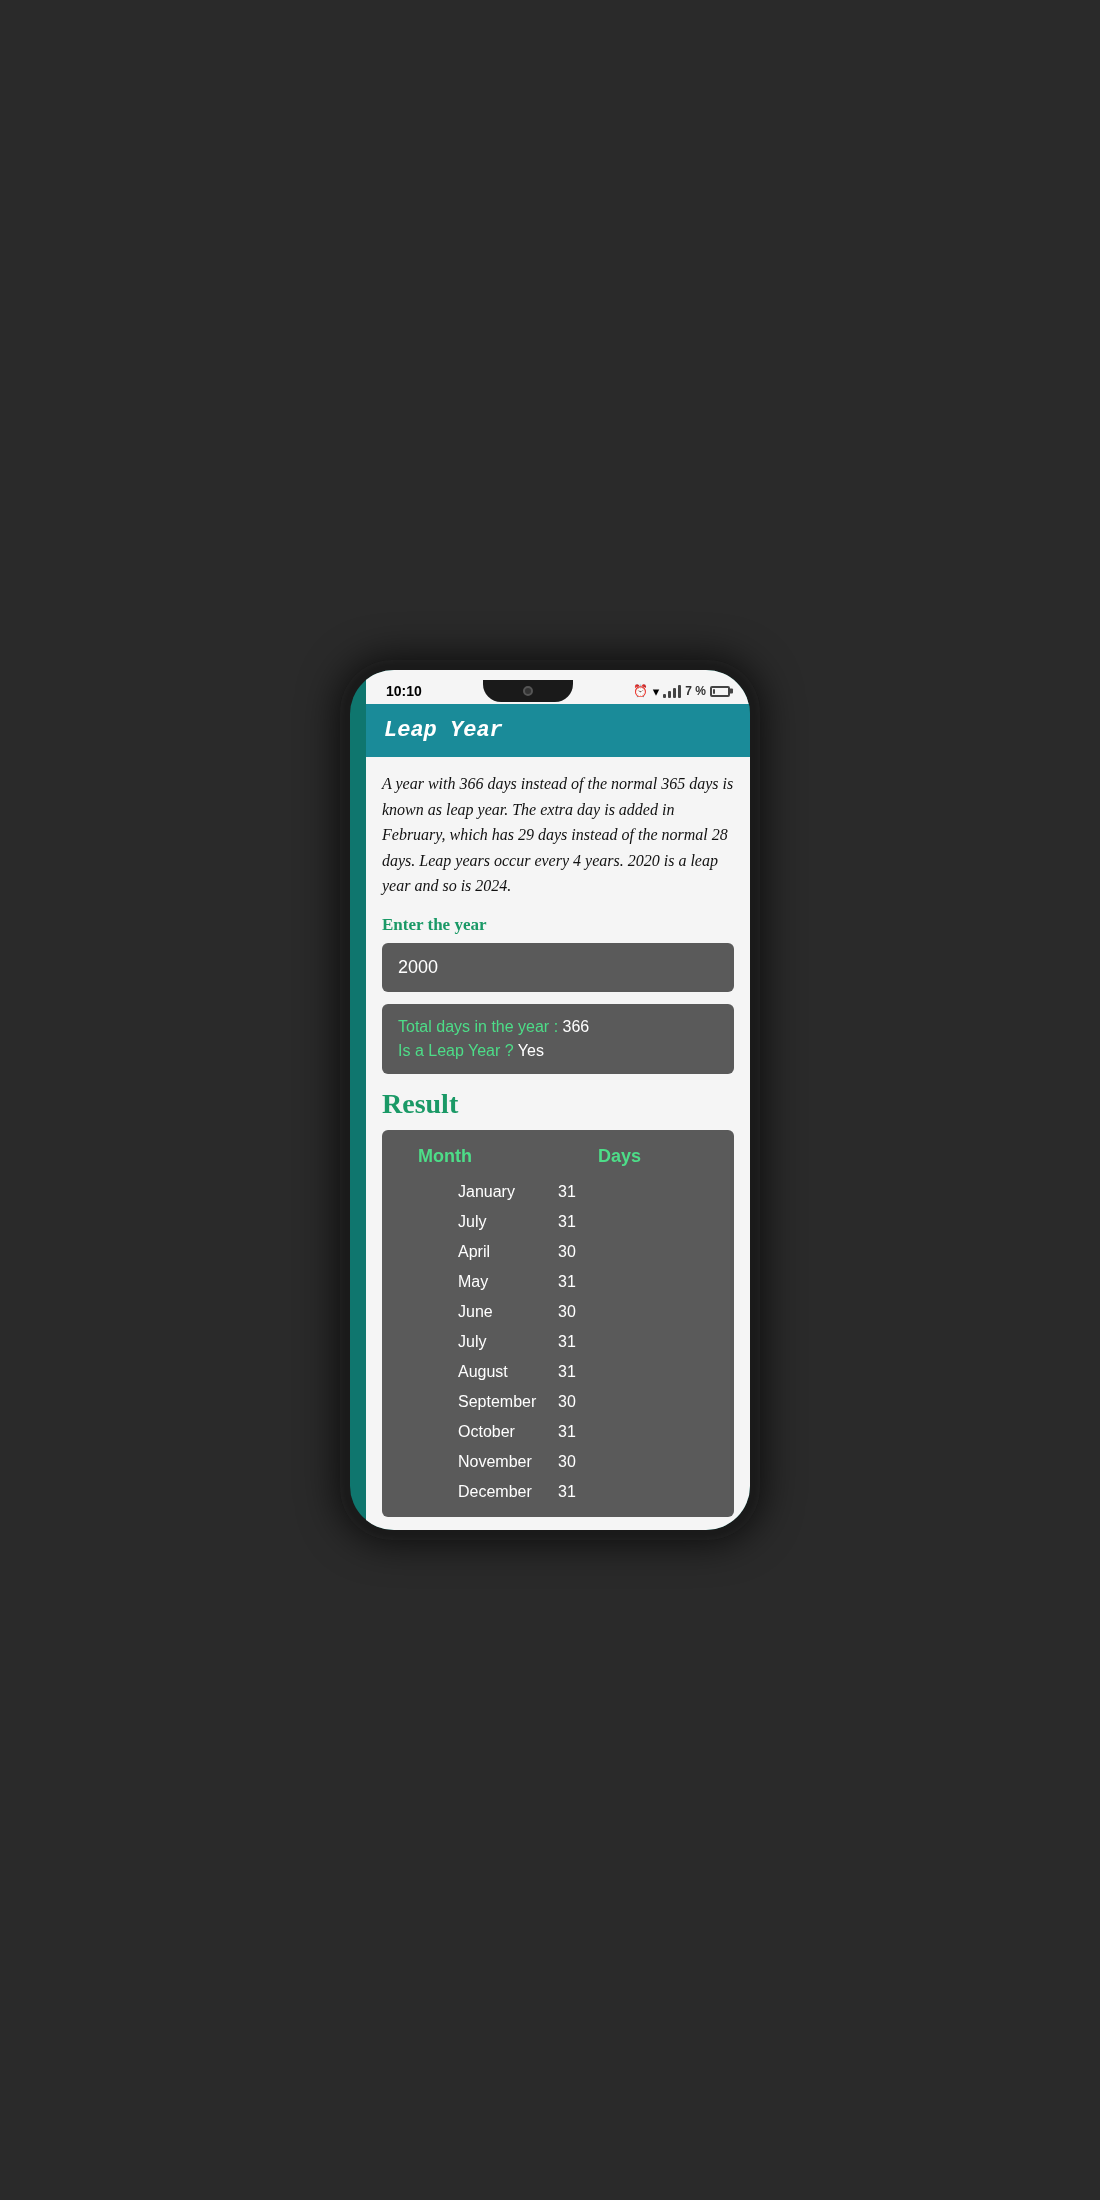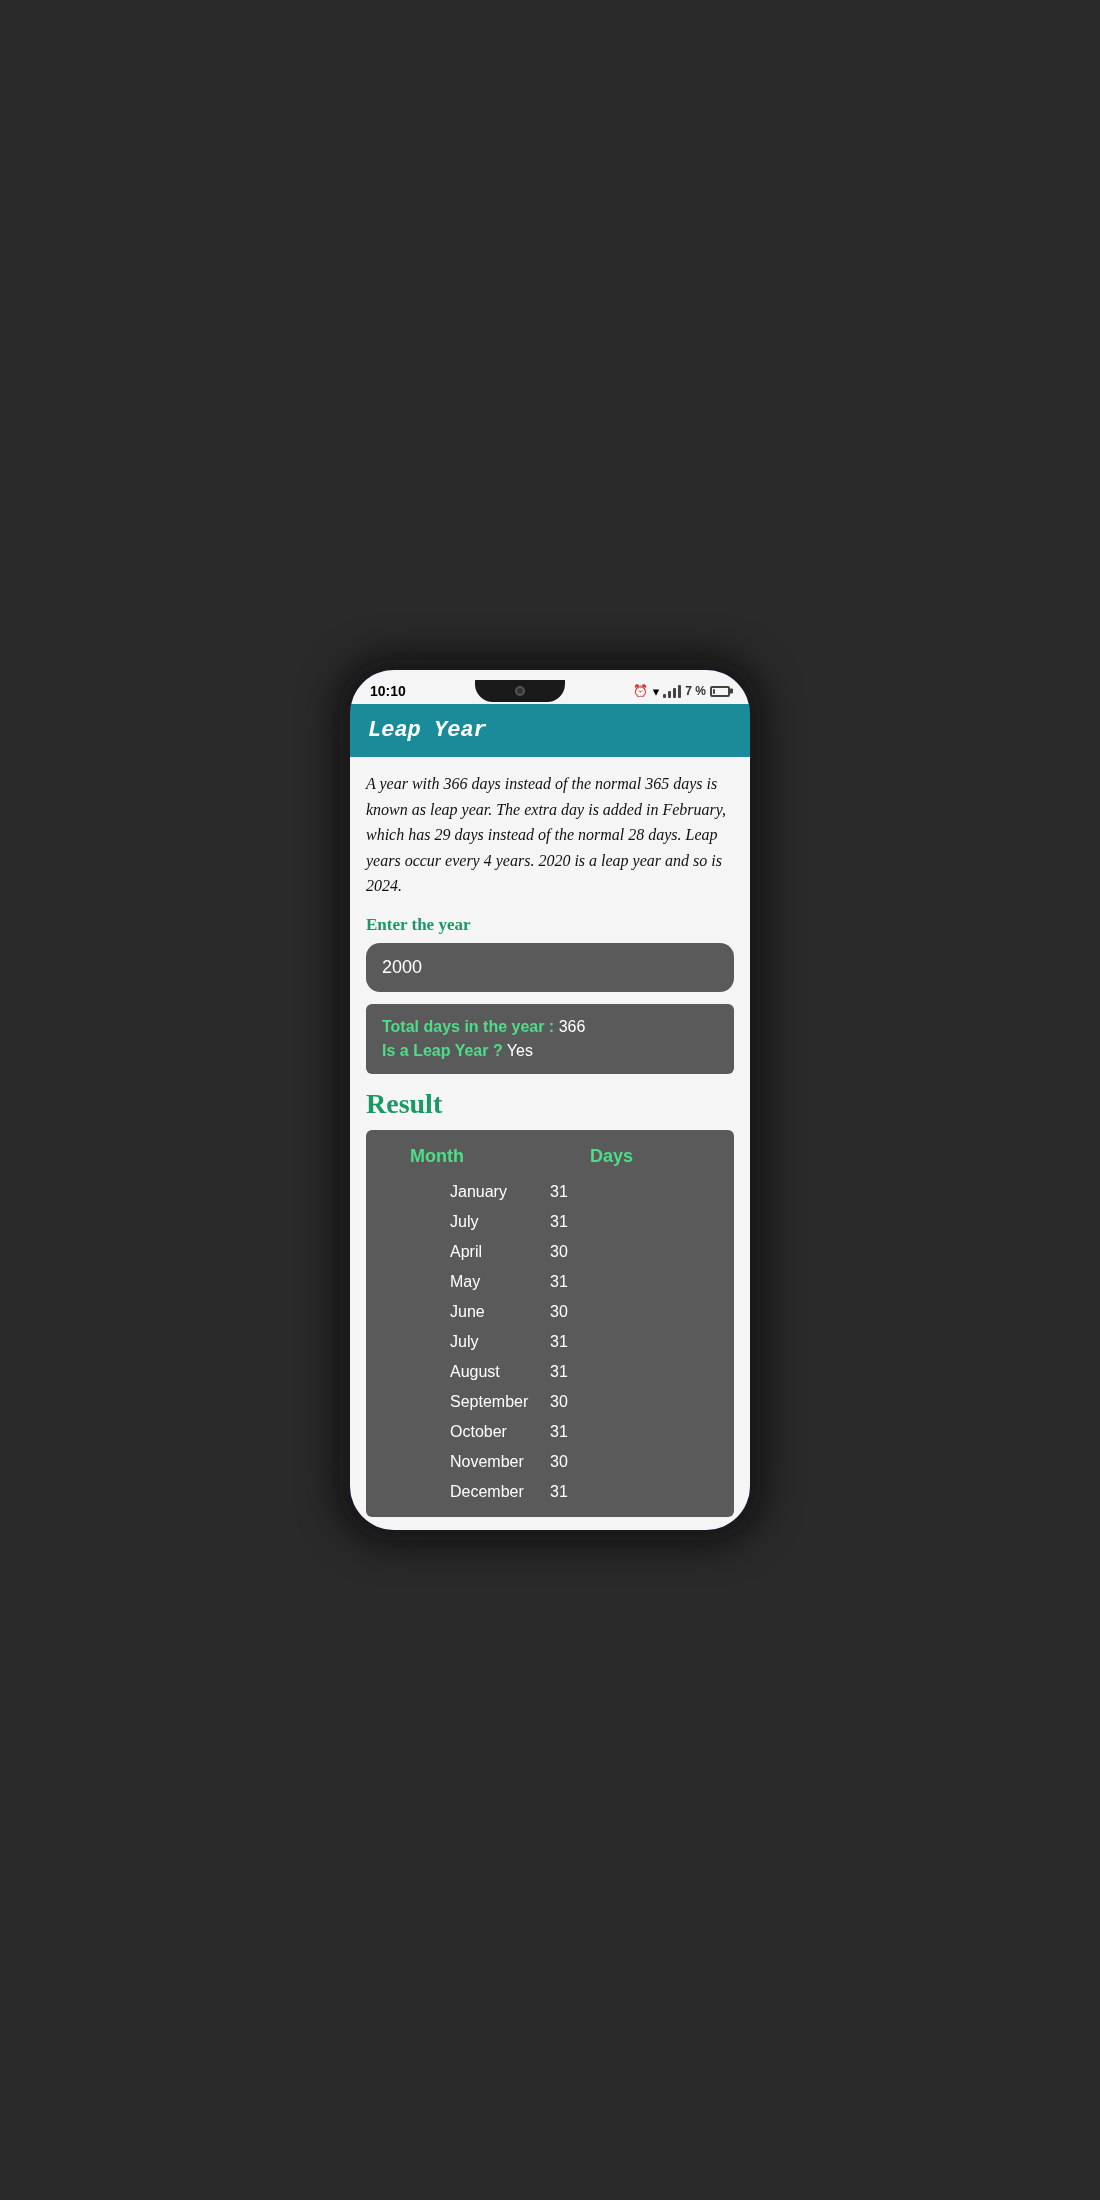--- a/index.html
+++ b/index.html
@@ -19,25 +19,26 @@
       background: #1a1a1a;
       border-radius: 52px;
       padding: 10px;
       box-shadow: 0 0 40px rgba(0,0,0,0.8), inset 0 0 10px rgba(255,255,255,0.05);
       position: relative;
     }
 
     .phone-inner {
       width: 100%;
       height: 100%;
-      background: #6d28d9;
+      background: #0f766e;
       border-radius: 44px;
       overflow: hidden;
       display: flex;
       flex-direction: column;
+      padding-left: 16px;
     }
 
     .status-right {
       display: flex;
       align-items: center;
       gap: 4px;
     }
 
     .status-time {
       font-size: 14px;
@@ -117,21 +118,21 @@
       font-size: 17px;
       font-weight: bold;
       font-family: 'Georgia', serif;
       margin-bottom: 8px;
     }
 
     .year-input {
       width: 100%;
       background: #5a5a5a;
       border: none;
-      border-radius: 14px;
+      border-radius: 6px;
       padding: 14px 16px;
       font-size: 18px;
       color: #ffffff;
       outline: none;
       margin-bottom: 12px;
     }
 
     .result-summary {
       background: #5a5a5a;
       border-radius: 6px;
@@ -145,21 +146,21 @@
       margin-bottom: 6px;
       font-family: Arial, sans-serif;
     }
 
     .result-line:last-child {
       margin-bottom: 0;
     }
 
     .result-label {
       color: #4ddd88;
-      font-weight: bold;
+      font-weight: normal;
     }
 
     .result-value {
       color: #ffffff;
     }
 
     .section-title {
       color: #1a9966;
       font-size: 28px;
       font-weight: bold;

